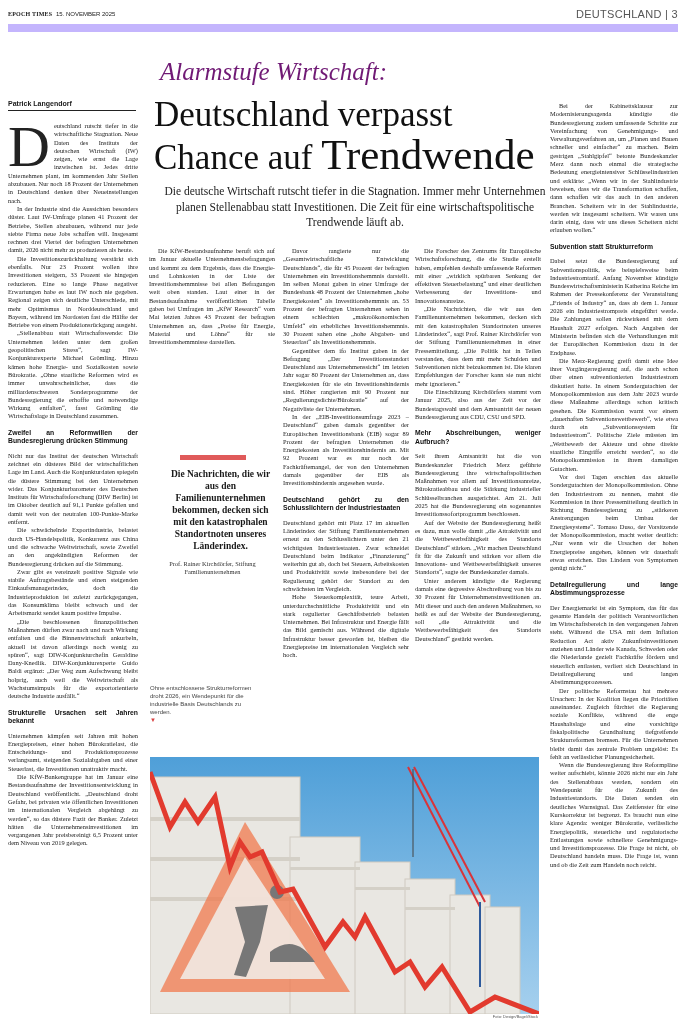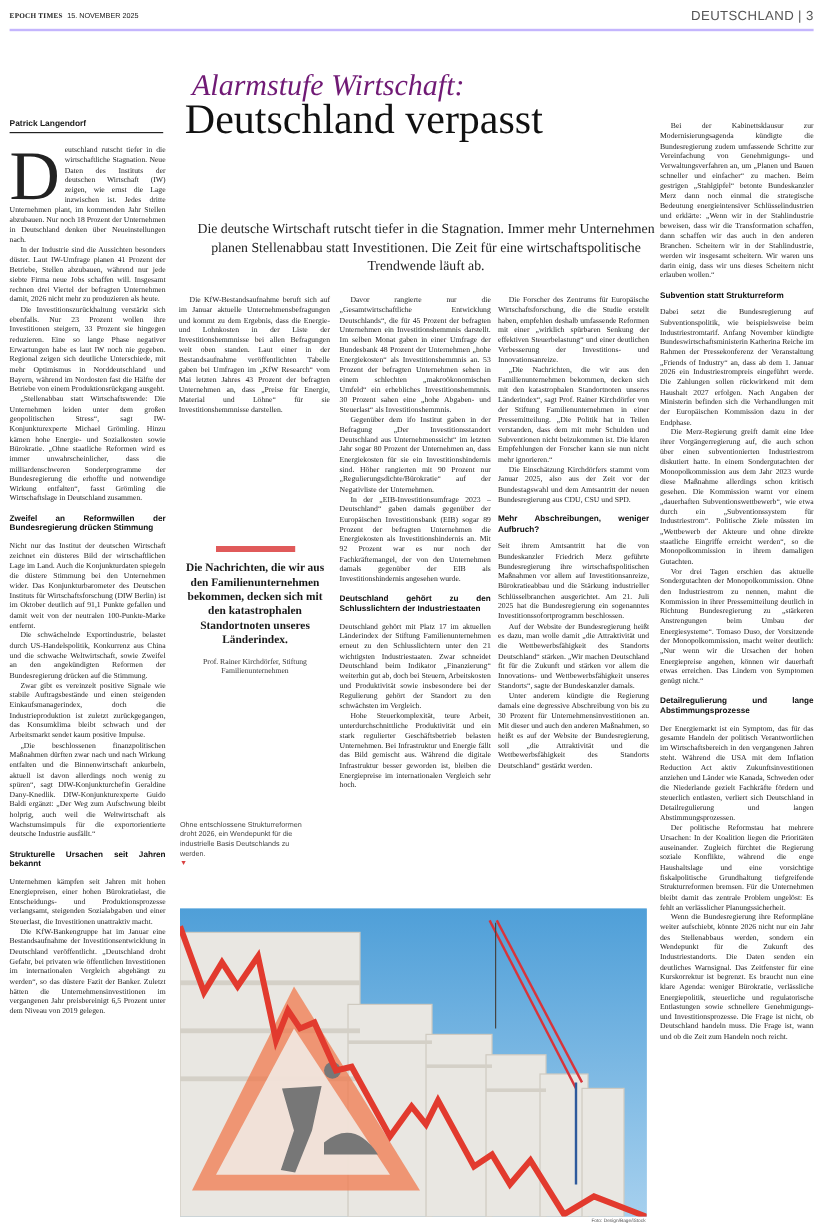--- a/index.html
+++ b/index.html
@@ -1,51 +1,52 @@
 <!DOCTYPE html>
 <html><head>
 <meta charset="utf-8">
 <style>
   html, body { margin:0; padding:0; background:#fff; }
   body { width:686px; height:1024px; position:relative; overflow:hidden; color:#1a1a1a; font-family:"DejaVu Serif", serif; }
-  .masthead { position:absolute; left:8px; right:8px; top:8px; height:16px; border-bottom:2px solid #c4b5fd; }
+  .masthead { position:absolute; left:8px; right:8px; top:8px; height:16px; border-bottom:8px solid #c4b5fd; }
   .mh-brand { position:absolute; left:0; top:3px; font:bold 6px "Liberation Serif", serif; letter-spacing:0.2px; }
   .mh-date { position:absolute; left:48px; top:3px; font:6px "Liberation Sans", sans-serif; }
   .mh-section { position:absolute; right:0; top:0; font:11px "Liberation Sans", sans-serif; color:#555; letter-spacing:0.3px; }
   .kicker { position:absolute; left:160px; top:58px; font:italic 25px "Liberation Serif", serif; color:#701a75; }
-  .headline { position:absolute; left:154px; top:80px; font:35px "Liberation Serif", serif; line-height:40px; color:#111; }
+  .headline { position:absolute; left:154px; top:95px; font:35px "Liberation Serif", serif; line-height:40px; color:#111; }
   .headline .big { font-size:43px; }
   .lede { position:absolute; left:155px; top:184px; width:400px; font:11.5px "Liberation Serif", serif; line-height:15.5px; color:#222;text-align:center; }
   .col { position:absolute; font:6.4px "Liberation Serif", serif; line-height:8.3px; text-align:justify; color:#222; }
   .col p { margin:0; text-indent:9px; }
   .col p.noind { text-indent:0; }
   .col h4 { font:bold 6.8px "Liberation Sans", sans-serif; margin:8px 0 6px; line-height:8.5px; color:#111; }
   .byline { position:absolute; left:8px; top:100px; width:128px; font:bold 7px "Liberation Sans", sans-serif; border-bottom:1px solid #222; padding-bottom:3px; }
   .dropcap { float:left; font:58px "Liberation Serif", serif; line-height:46px; margin:2px 4px 0 0; }
   .quote { position:absolute; left:150px; top:455px; width:125px; text-align:center; }
   .quote-bar { width:66px; height:5px; background:#e05a5a; margin:0 auto 8px; }
-  .quote-text { font:bold 9.5px "Liberation Serif", serif; line-height:12px; }
+  .quote-text { font:bold 9.5px "Liberation Serif", serif; line-height:12px;margin-left:16px; }
   .quote-src { font:6.4px "Liberation Serif", serif; margin-top:8px; line-height:8px; color:#333; }
   .caption { position:absolute; left:150px; top:684px; width:110px; font:6px "Liberation Sans", sans-serif; line-height:8px; color:#444; }
   .caption-marker { color:#d94040; font-size:6px; }
   .photo { position:absolute; left:150px; top:757px; width:389px; height:257px; overflow:hidden; background:linear-gradient(180deg,#5aa5dc,#a8d2ef); }
   .credit { position:absolute; right:148px; top:1014px; font:4px "Liberation Sans", sans-serif; color:#555; }
 </style>
 </head>
 <body>
 
 <div class="masthead">
   <span class="mh-brand">EPOCH TIMES</span>
   <span class="mh-date">15. NOVEMBER 2025</span>
   <span class="mh-section">DEUTSCHLAND  | 3</span>
 </div>
 
 <div class="kicker">Alarmstufe Wirtschaft:</div>
 <div class="headline">
   <div>Deutschland verpasst</div>
+  <div><span>Chance auf </span><span class="big">Trendwende</span></div>
 </div>
 <div class="lede">Die deutsche Wirtschaft rutscht tiefer in die Stagnation. Immer mehr Unternehmen planen Stellenabbau statt Investitionen. Die Zeit für eine wirtschaftspolitische Trendwende läuft ab.</div>
 
 <div class="byline">Patrick Langendorf</div>
 
 <div class="col" style="left:8px; top:122px; width:130px;">
   <span class="dropcap">D</span>
   <p class="noind">eutschland rutscht tiefer in die wirtschaftliche Stagnation. Neue Daten des Instituts der deutschen Wirtschaft (IW) zeigen, wie ernst die Lage inzwischen ist. Jedes dritte Unternehmen plant, im kommenden Jahr Stellen abzubauen. Nur noch 18 Prozent der Unternehmen in Deutschland denken über Neueinstellungen nach.</p>
   <p>In der Industrie sind die Aussichten besonders düster. Laut IW-Umfrage planen 41 Prozent der Betriebe, Stellen abzubauen, während nur jede siebte Firma neue Jobs schaffen will. Insgesamt rechnen drei Viertel der befragten Unternehmen damit, 2026 nicht mehr zu produzieren als heute.</p>
   <p>Die Investitionszurückhaltung verstärkt sich ebenfalls. Nur 23 Prozent wollen ihre Investitionen steigern, 33 Prozent sie hingegen reduzieren. Eine so lange Phase negativer Erwartungen habe es laut IW noch nie gegeben. Regional zeigen sich deutliche Unterschiede, mit mehr Optimismus in Norddeutschland und Bayern, während im Nordosten fast die Hälfte der Betriebe von einem Produktionsrückgang ausgeht.</p>

